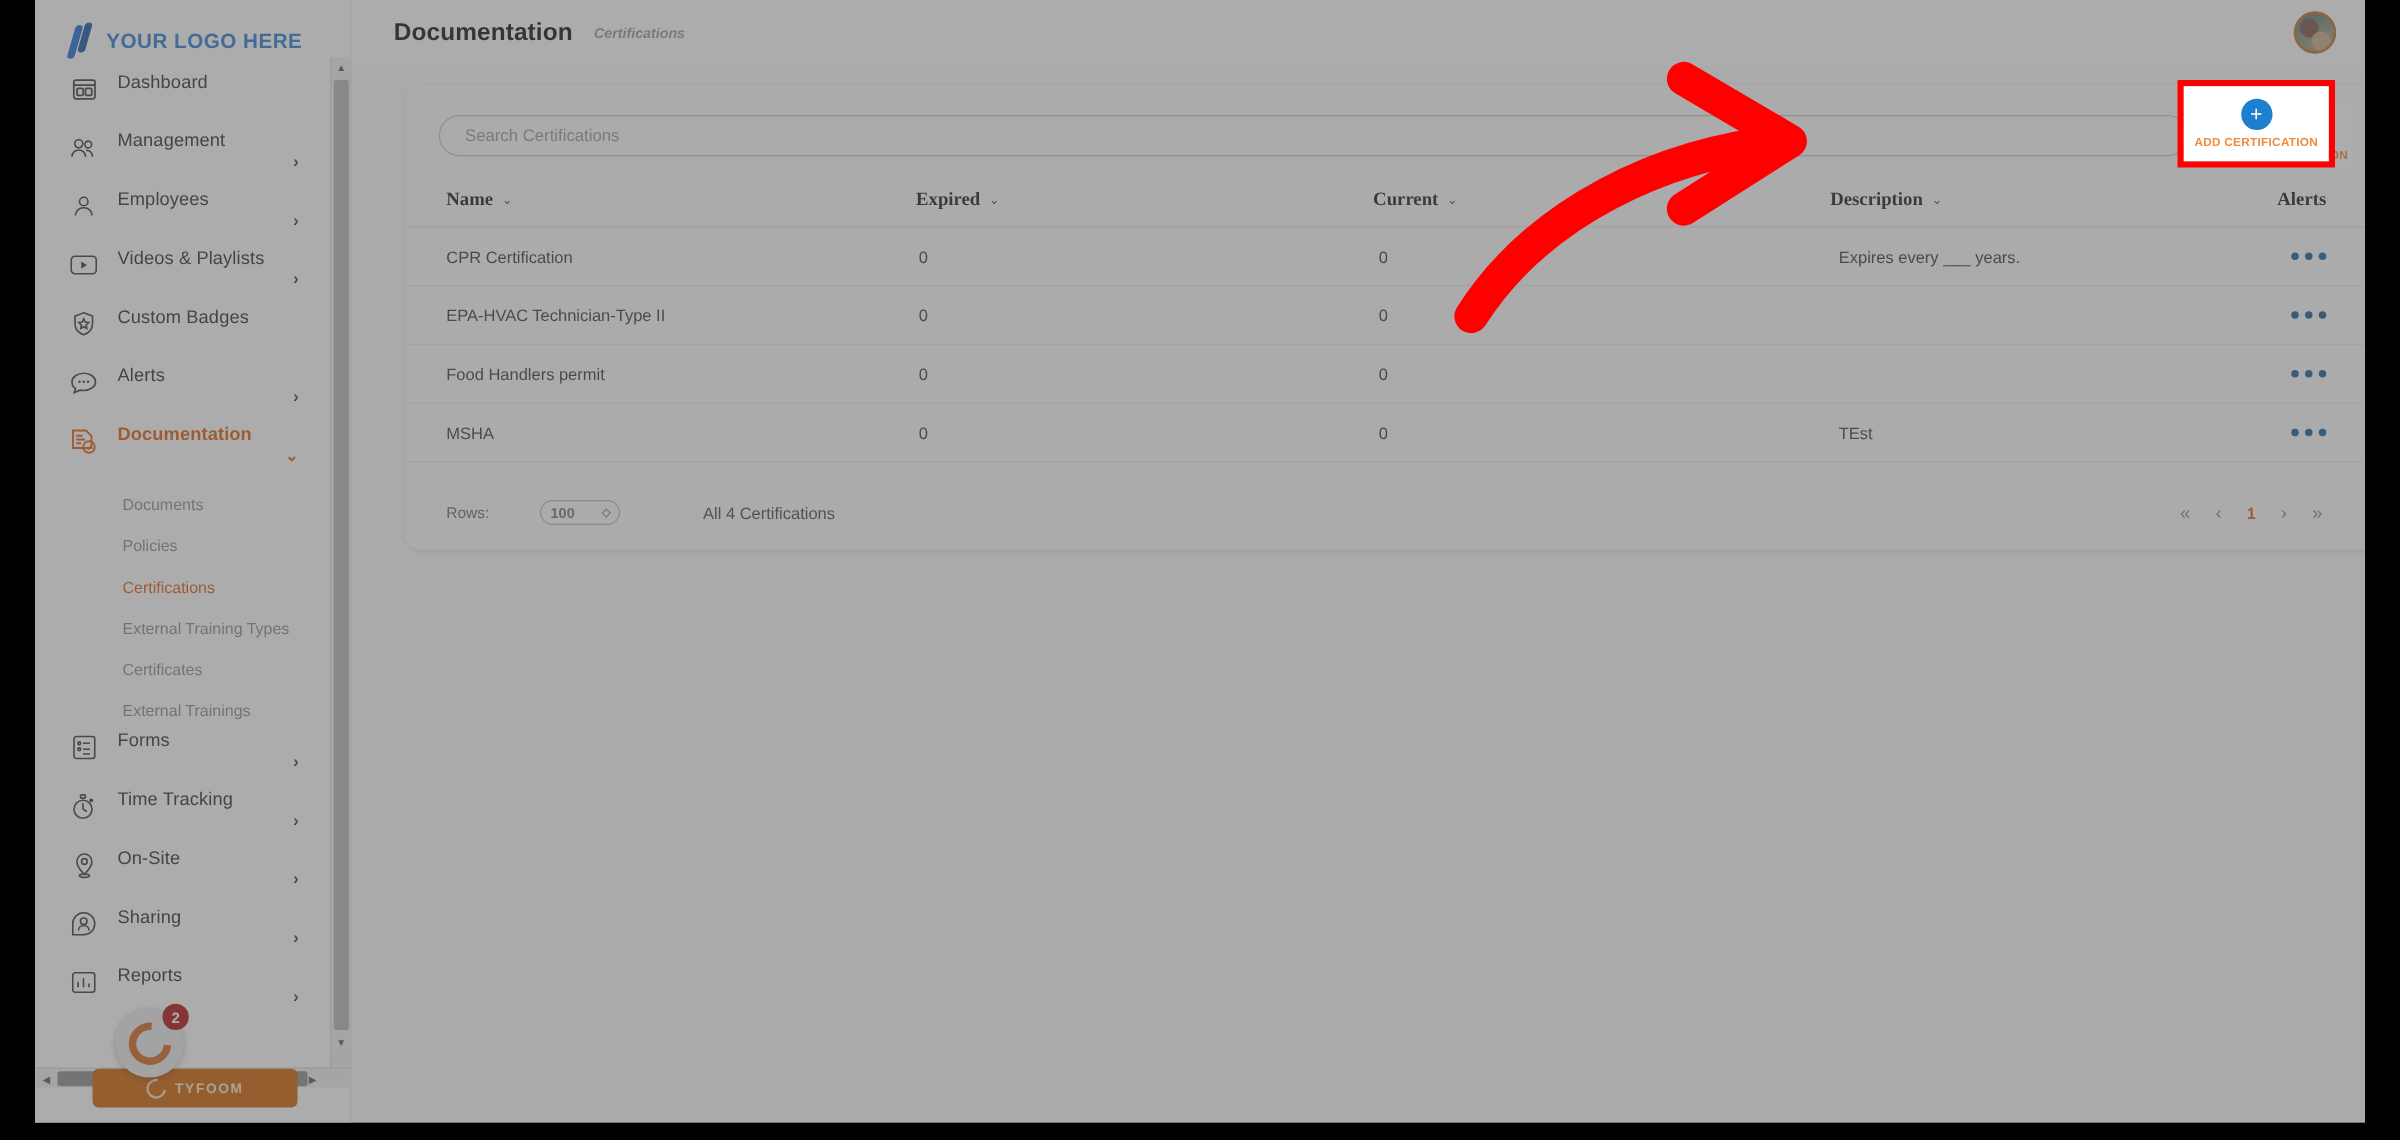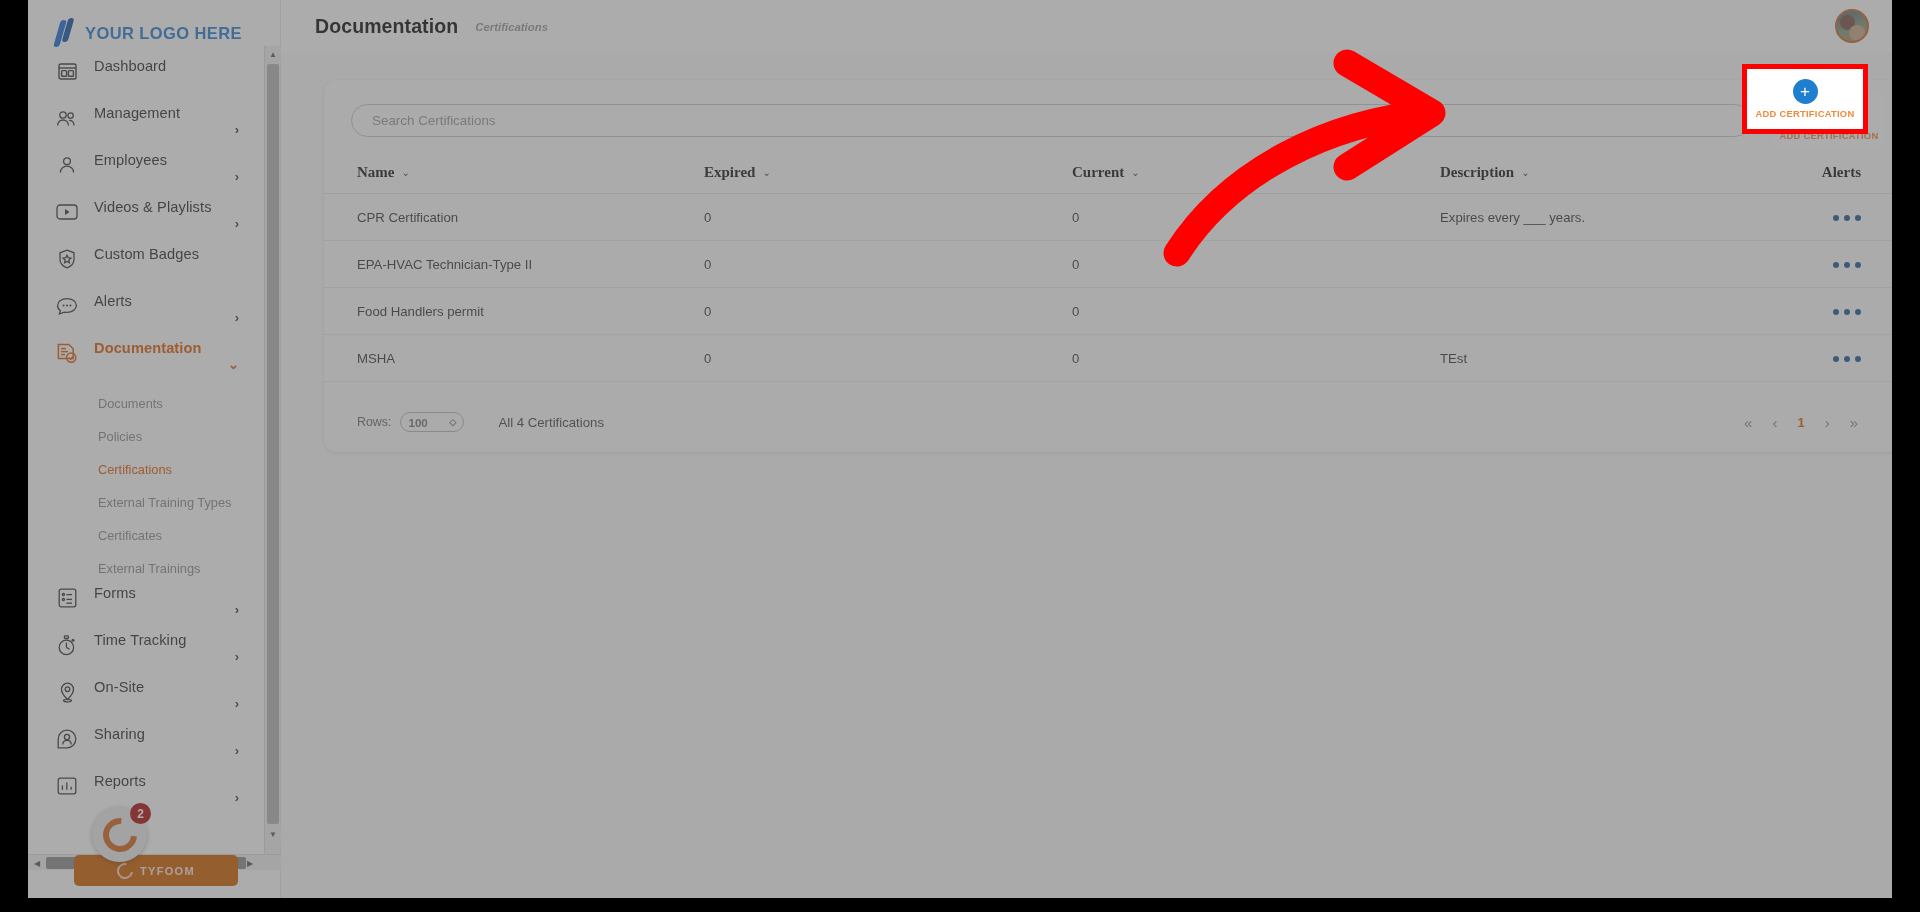--- a/index.html
+++ b/index.html
@@ -207,21 +207,21 @@
     width: 16px; height: 16px; border-radius: 50%;
     background: #c7a889;
   }
   #avatar .bg {
     position: absolute; inset: 0;
     background: linear-gradient(160deg,#55707f 0%,#8a9b7c 60%,#b08b6d 100%);
   }
 
   
   #content-card {
-    position: absolute; left: 296px; top: 80px;
+    position: absolute; left: 296px; top: 68px;
     width: 1582px; height: 372px;
     background: #fdfdfd;
     border-radius: 13px;
     box-shadow: 0 1px 4px rgba(0,0,0,.10);
   }
   #search-row {
     position: absolute; left: 27px; top: 24px;
     display: flex; align-items: center; gap: 0;
   }
   #search-input {
@@ -259,21 +259,21 @@
   
   #cert-table { position: absolute; left: 0; top: 72px; width: 100%; }
   .trow {
     position: relative;
     display: flex; align-items: center;
     height: 47px;
     border-bottom: 1px solid #ececec;
   }
   .trow.head { height: 42px; border-bottom: 1px solid #e4e4e4; font-family: Liberation Serif, serif; }
   .c-name  { width: 380px; padding-left: 33px; }
-  .c-exp   { width: 368px; }
+  .c-exp   { width: 368px; margin-left: 31px; }
   .c-cur   { width: 368px; }
   .c-desc  { width: 360px; }
   .c-act   { flex: 1; text-align: right; padding-right: 45px; }
 
   .trow.head .c-name,
   .trow.head .c-exp,
   .trow.head .c-cur,
   .trow.head .c-desc,
   .trow.head .c-act {
     font-size: 15px; font-weight: 700; color: #1a1a1a;
@@ -295,21 +295,21 @@
   }
   .dots span {
     width: 6px; height: 6px; border-radius: 50%;
     background: #1d5e96;
   }
 
   
   #table-footer {
     position: absolute; left: 0; bottom: 8px;
     width: 100%; height: 44px;
-    display: flex; align-items: center;
+    display: flex; align-items: center; gap: 32px;
   }
   #rows-label {
     margin-left: 33px; font-size: 12.4px; color: #6d6d6d;
   }
   #rows-select {
     margin-left: 9px;
     width: 64px; height: 20px;
     border: 1px solid #b9b9b9; border-radius: 10px;
     display: flex; align-items: center; justify-content: space-between;
     padding: 0 7px;

